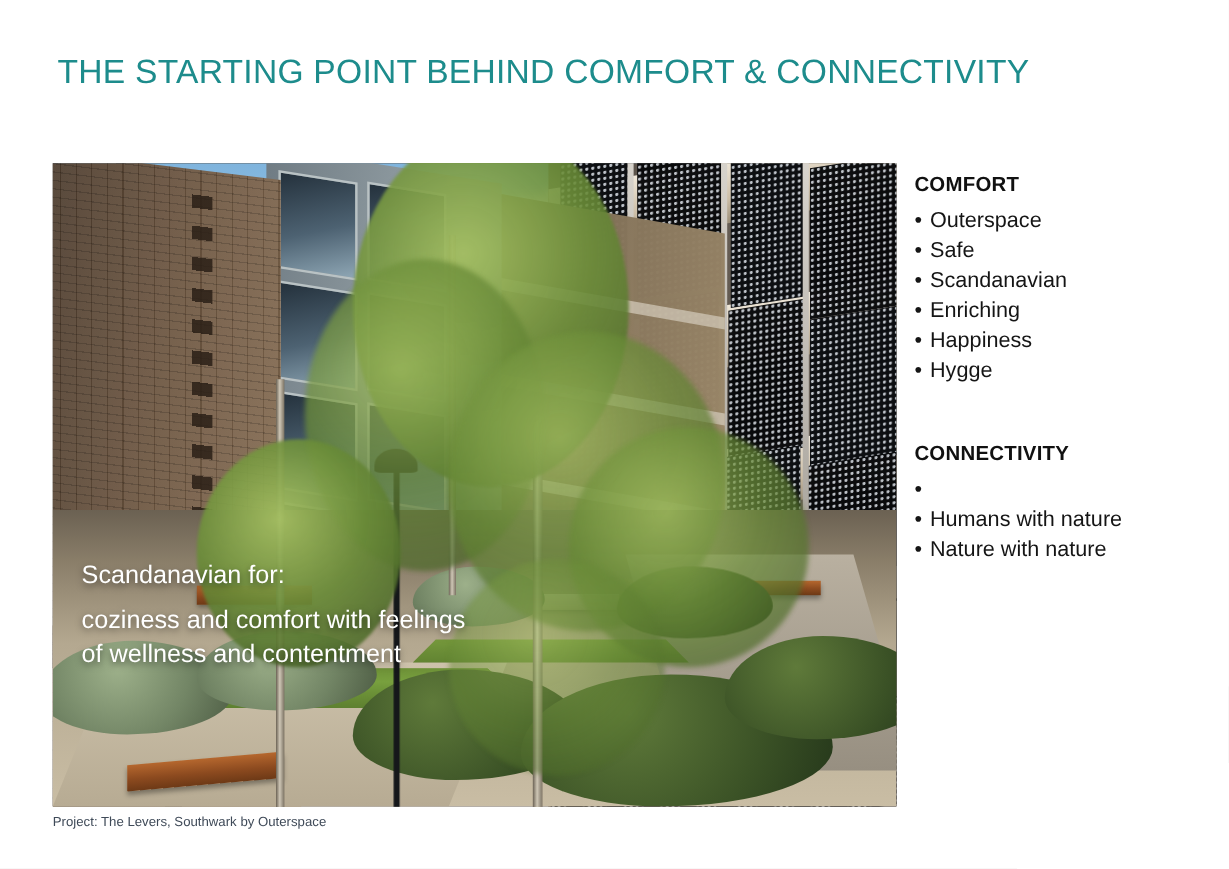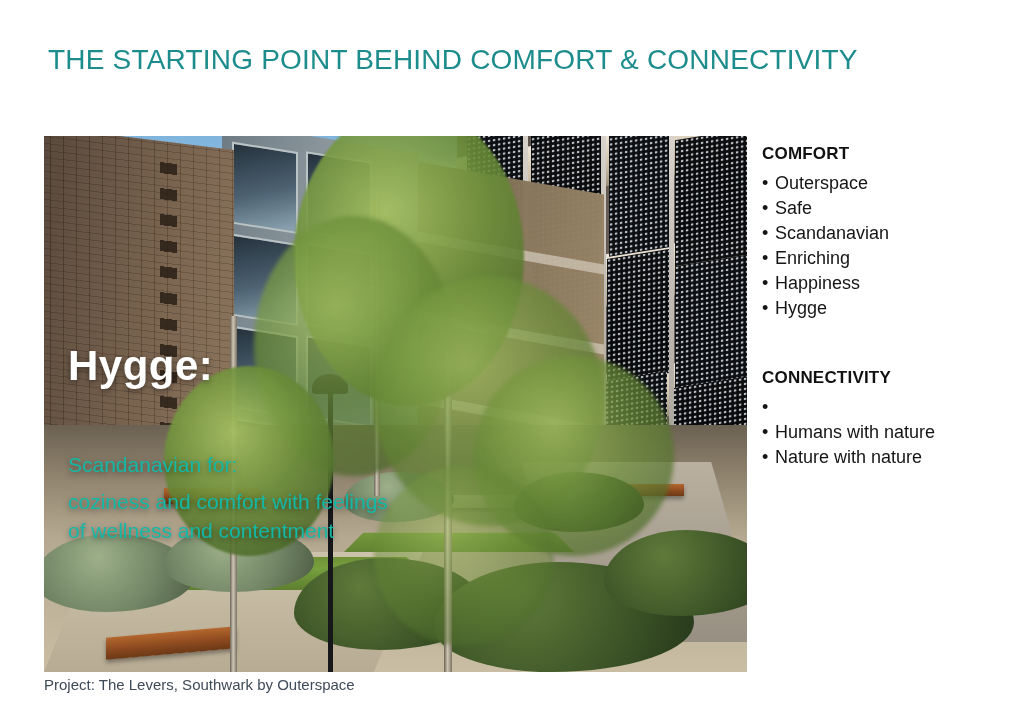--- a/index.html
+++ b/index.html
@@ -168,32 +168,32 @@
     border-radius: 50% 50% 6px 6px / 70% 70% 10% 10%;
   }
 
   
   .ov-hygge {
     position:absolute; left:24px; top:206px;
     font-size:42px; font-weight:700; color:#fff;
     text-shadow: 0 2px 6px rgba(0,0,0,.45);
     letter-spacing:.5px;
   }
-  .ov-lines { position:absolute; left:24px; top:314px; color:#14b8a6; }
+  .ov-lines { position:absolute; left:24px; top:329px; color:#ffffff; }
   .ov-lines .l {
     font-size:21px; line-height:29px; font-weight:400;
     text-shadow: 0 2px 6px rgba(0,0,0,.5);
     white-space:nowrap;
   }
   .ov-lines .l.first { margin-bottom: 8px; }
 
   
   .caption {
     position:absolute; left:44px; top:678px;
-    font-size:15px; line-height:14px; color:#3f4a58;
+    font-size:11px; line-height:14px; color:#3f4a58;
   }
 
   
   .col-right { position:absolute; left:762px; top:144px; width:250px; }
   .grp-head {
     font-size:17px; font-weight:700; color:#111; letter-spacing:.2px;
   }
   ul.bullets { list-style:none; margin-top:7px; }
   ul.bullets li {
     display:flex; align-items:flex-start;
@@ -300,21 +300,20 @@
       <div class="trunk" style="left:400px; top:210px; width:8px; height:370px;"></div>
       <div class="trunk" style="left:330px; top:60px; width:6px; height:300px;"></div>
 
       <div class="foliage" style="left:250px; top:-30px; width:230px; height:300px;"></div>
       <div class="foliage sparse" style="left:210px; top:80px; width:200px; height:260px;"></div>
       <div class="foliage sparse" style="left:330px; top:140px; width:230px; height:250px;"></div>
       <div class="foliage" style="left:120px; top:230px; width:170px; height:190px;"></div>
       <div class="foliage sparse" style="left:430px; top:220px; width:200px; height:200px;"></div>
       <div class="foliage sparse" style="left:330px; top:330px; width:180px; height:180px; opacity:.55;"></div>
 
-      <div class="ov-hygge">Hygge:</div>
       <div class="ov-lines">
         <div class="l first">Scandanavian for:</div>
         <div class="l">coziness and comfort with feelings</div>
         <div class="l">of wellness and contentment</div>
       </div>
 
     </div>
   </div>
 
   <div class="caption">

